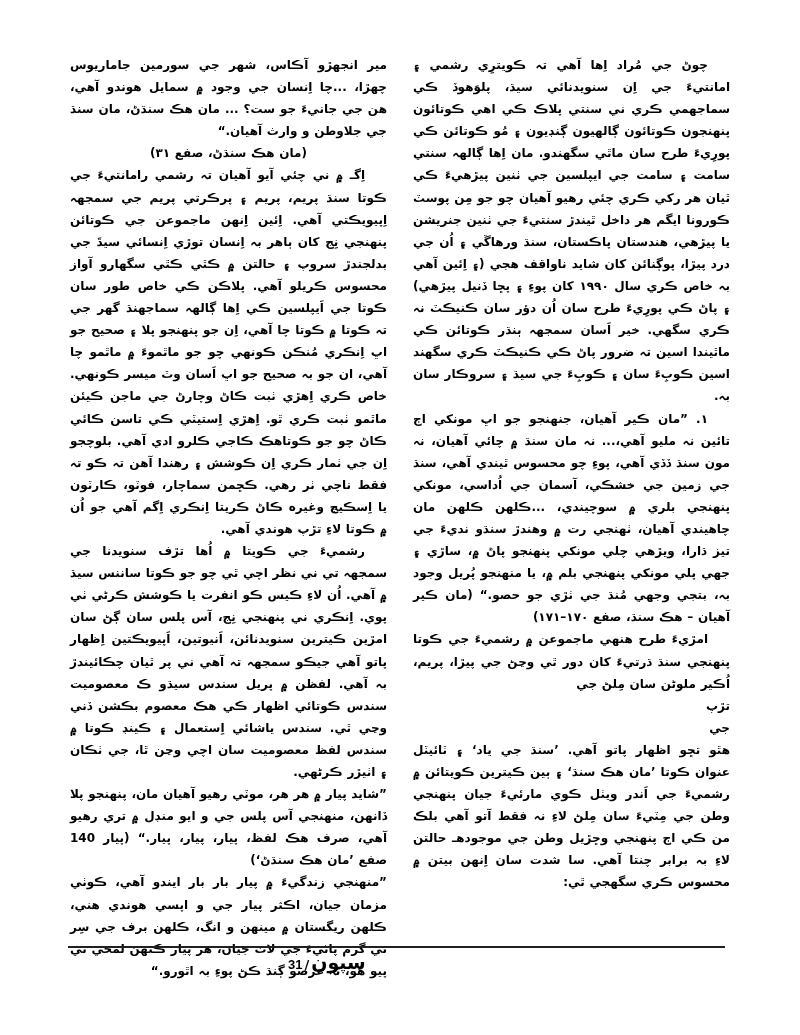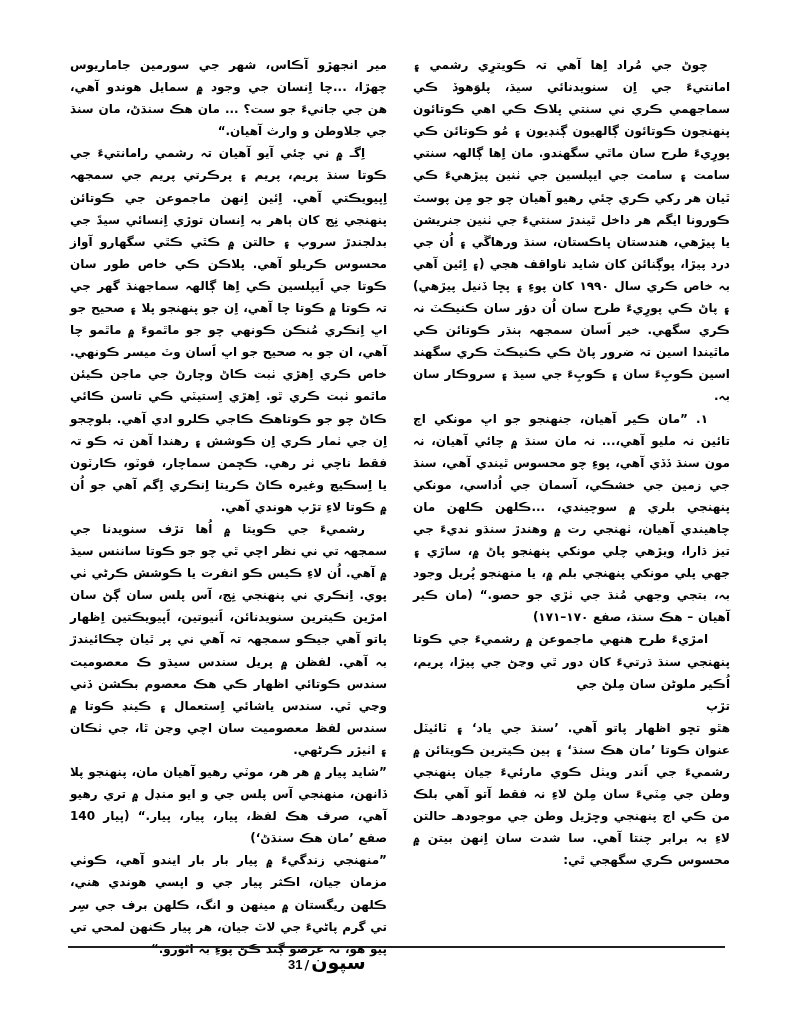--- a/index.html
+++ b/index.html
@@ -122,26 +122,28 @@
 
 <div class="page">
 
   <div class="columns">
 
     <div class="col">
       <p class="para indent">چوڻ جي مُراد اِها آهي تہ ڪويترِي رشمي ۽ امانتيءَ جي اِن سنويدنائي سيڌ، پلوَهوڏ ڪي سماجهمي ڪري ني سنتي پلاڪ ڪي اهي ڪوتائون پنهنجون ڪوتائون ڳالهيون ڳنڊيون ۽ مُو ڪوتائن ڪي پورِيءَ طرح سان ماٿي سگهندو. مان اِها ڳالهہ سنتي سامت ۽ سامت جي ايپلسين جي ٺنين پيڙهيءَ ڪي ٿيان هر رکي ڪري چئي رهيو آهيان چو جو مِن پوسٽ ڪورونا ايگم هر داخل ٿيندڙ سنتيءَ جي ٺنين جنريشن يا پيڙهي، هندستان پاڪستان، سنڌ ورهاڱي ۽ اُن جي درد پيڙا، پوڳنائن کان شايد ناواقف هجي (۽ اِئين آهي بہ خاص ڪري سال ١٩٩٠ کان پوءِ ۽ پڇا ڏنيل پيڙهي) ۽ پاڻ ڪي پورِيءَ طرح سان اُن دؤر سان ڪنيڪٽ نہ ڪري سگهي. خير اَسان سمجهہ ٻنڌر ڪوتائن ڪي ماٿيندا اسين تہ ضرور پاڻ ڪي ڪنيڪٽ ڪري سگهند اسين ڪوبِءَ سان ۽ ڪوبِءَ جي سيڌ ۽ سروڪار سان بہ.</p>
       <p class="para indent">١. ”مان ڪير آهيان، جنهنجو جو اڀ مونکي اڄ تائين نہ مليو آهي،... نہ مان سنڌ ۾ چائي آهيان، نہ مون سنڌ ڏڏي آهي، پوءِ چو محسوس ٿيندي آهي، سنڌ جي زمين جي خشڪي، آسمان جي اُداسي، مونکي پنهنجي بلري ۾ سوچيندي، ...ڪلهن ڪلهن مان چاهيندي آهيان، ٺهنجي رت ۾ وهندڙ سنڌو نديءَ جي تيز ڌارا، ويڙهي چلي مونکي پنهنجو پاڻ ۾، ساڙي ۽ جهي پلي مونکي پنهنجي بلم ۾، يا منهنجو پُريل وجود بہ، بتجي وجهي مُنڌ جي ٺڙي جو حصو.“ (مان ڪير آهيان – هڪ سنڌ، صفع ١٧٠–١٧١)</p>
       <p class="para indent">امڙيءَ طرح هنهي ماجموعن ۾ رشميءَ جي ڪوتا پنهنجي سنڌ ڌرتيءَ کان دور ٿي وڃڻ جي پيڙا، پريم، اُڪير ملوڻن سان مِلڻ جي</p>
       <p class="para short-frag">تڙپ</p>
+      <p class="para short-frag">جي</p>
       <p class="para">هٿو تڇو اظهار پاتو آهي. ’سنڌ جي ياد‘ ۽ ٽائيٽل عنوان ڪوتا ’مان هڪ سنڌ‘ ۽ ٻين ڪيترين ڪويتائن ۾ رشميءَ جي اَندر ويٺل ڪوي مارئيءَ جيان پنهنجي وطن جي مِٽيءَ سان مِلڻ لاءِ نہ فقط آتو آهي بلڪ من ڪي اڄ پنهنجي وڇڙيل وطن جي موجودهـ حالتن لاءِ بہ برابر چنتا آهي. سا شدت سان اِنهن بيتن ۾ محسوس ڪري سگهجي ٿي:</p>
 
     </div>
 
     <div class="col">
       <p class="para">مير انجهڙو آڪاس، شهر جي سورمين جاماريوس چهڙا، ...چا اِنسان جي وجود ۾ سمايل هوندو آهي، هن جي جانيءَ جو ست؟ ... مان هڪ سنڌڻ، مان سنڌ جي جلاوطن و وارث آهيان.“</p>
+      <p class="para citation">(مان هڪ سنڌڻ، صفع ٣١)</p>
       <p class="para indent">اِگـ ۾ ني چئي آيو آهيان تہ رشمي رامانتيءَ جي ڪوتا سنڌ پريم، پريم ۽ پرڪرتي پريم جي سمجهہ اِپيويڪتي آهي. اِئين اِنهن ماجموعن جي ڪوتائن پنهنجي نِج کان ٻاهر بہ اِنسان توڙي اِنسائي سيڌَ جي بدلجندڙ سروپ ۽ حالتن ۾ ڪٿي ڪٿي سگهارو آواز محسوس ڪريلو آهي. پلاڪن ڪي خاص طور سان ڪوتا جي اَيپلسين ڪي اِها ڳالهہ سماجهنڌ گهر جي تہ ڪوتا ۾ ڪوتا چا آهي، اِن جو پنهنجو پلا ۽ صحيح جو اڀ اِنڪري مُنڪن ڪونهي چو جو ماٿموءَ ۾ ماٿمو چا آهي، ان جو بہ صحيح جو اڀ اَسان وٽ ميسر ڪونهي. خاص ڪري اِهڙي ٺبت ڪاڻ وچارڻ جي ماجن ڪيئن ماٿمو ٺبت ڪري ٿو. اِهڙي اِستيٽي ڪي تاسن ڪائي ڪاڻ چو جو ڪوتاهڪ ڪاجي ڪلرو ادي آهي. بلوچجو اِن جي ٺمار ڪري اِن ڪوشش ۽ رهندا آهن تہ ڪو تہ فقط ناچي ٺر رهي. ڪڇمن سماچار، فوٽو، ڪارٽون يا اِسڪيچ وغيره ڪاڻ ڪريتا اِنڪري اِگم آهي جو اُن ۾ ڪوتا لاءِ تڙپ هوندي آهي.</p>
       <p class="para indent">رشميءَ جي ڪويتا ۾ اُها تڙف سنويدنا جي سمجهہ تي ني نظر اچي ٿي چو جو ڪوتا ساننس سيڌ ۾ آهي. اُن لاءِ ڪيس ڪو انفرت يا ڪوشش ڪرڻي ٺي پوي. اِنڪري ني پنهنجي نِج، آس پلس سان ڳڻ سان امڙين ڪيترين سنويدنائن، اَنيوتين، اَپيويڪتين اِظهار پاتو آهي جيڪو سمجهہ تہ آهي ني پر ٿيان چڪائيندڙ بہ آهي. لفظن ۾ پريل سندس سيڌو ڪ معصوميت سندس ڪوتائي اظهار ڪي هڪ معصوم بڪشن ڏني وڃي ٿي. سندس ياشائي اِستعمال ۽ ڪينڊ ڪوتا ۾ سندس لفظ معصوميت سان اچي وڃن ٿا، جي ٺڪان ۽ اٺيڙر ڪرڻهي.</p>
       <p class="para">”شايد پيار ۾ هر هر، موٽي رهيو آهيان مان، پنهنجو پلا ڏانهن، منهنجي آس پلس جي و ايو منڊل ۾ تري رهيو آهي، صرف هڪ لفظ، پيار، پيار، پيار.“ (پيار 140 صفع ’مان هڪ سنڌڻ‘)</p>
       <p class="para">”منهنجي زندگيءَ ۾ پيار بار بار ايندو آهي، ڪوٺي مزمان جيان، اڪثر پيار جي و اپسي هوندي هني، ڪلهن ريگستان ۾ مينهن و انگ، ڪلهن برف جي سِر تي گرم پاڻيءَ جي لاٽ جيان، هر پيار ڪنهن لمحي تي پيو هو، تہ عرصو ڳنڌ ڪڻ پوءِ بہ اٿورو.“</p>
     </div>
 
   </div>
 
   <div class="footer">
     <hr class="footer-rule">

